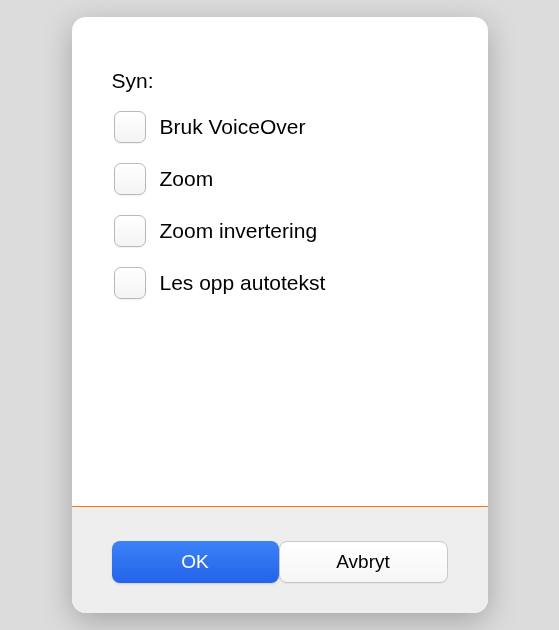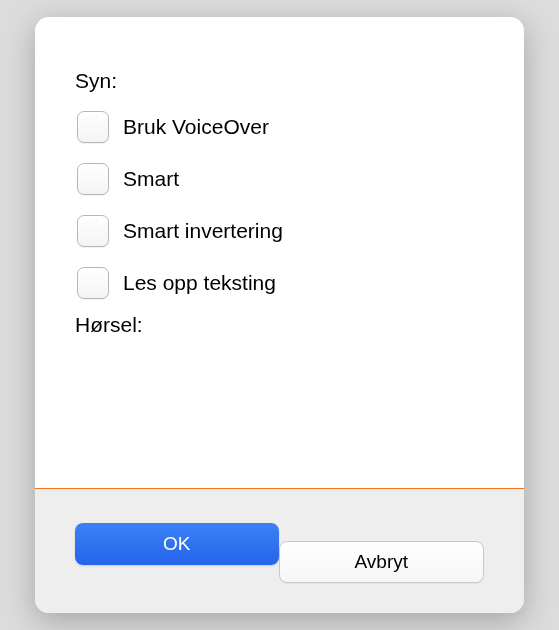--- a/index.html
+++ b/index.html
@@ -10,21 +10,21 @@
     body {
       width: 559px;
       height: 630px;
       background: #dcdcdc;
       display: flex;
       align-items: center;
       justify-content: center;
       font-family: -apple-system, BlinkMacSystemFont, "Helvetica Neue", Arial, sans-serif;
     }
     .dialog {
-      width: 489px;
+      width: 416px;
       height: 596px;
       background: #ffffff;
       border-radius: 14px;
       box-shadow: 0 8px 30px rgba(0,0,0,0.25);
       display: flex;
       flex-direction: column;
       overflow: hidden;
     }
     .content {
       flex: 1;
@@ -77,52 +77,50 @@
     .btn-primary {
       background: linear-gradient(#3b82f6, #2563eb);
       color: #fff;
       box-shadow: 0 1px 2px rgba(0,0,0,0.15);
     }
     .btn-secondary {
       background: linear-gradient(#ffffff, #f6f6f6);
       color: #000;
       border: 1px solid #c8c8c8;
       box-shadow: 0 1px 1px rgba(0,0,0,0.05);
-      margin-top: 18px;
     }
   </style>
 </head>
 <body>
 
 <div class="dialog">
   <div class="content">
 
     <div class="section-heading">Syn:</div>
 
     <div class="row">
       <div class="checkbox"></div>
       <span class="row-label">Bruk VoiceOver</span>
     </div>
 
     <div class="row">
       <div class="checkbox"></div>
-      <span class="row-label">Smart</span>
+      <span class="row-label">Zoom</span>
     </div>
 
     <div class="row">
       <div class="checkbox"></div>
-      <span class="row-label">Smart invertering</span>
+      <span class="row-label">Zoom invertering</span>
     </div>
 
     <div class="row">
       <div class="checkbox"></div>
-      <span class="row-label">Les opp teksting</span>
+      <span class="row-label">Les opp autotekst</span>
     </div>
 
-    <div class="section-heading">Hørsel:</div>
 
 
 
   </div>
 
   <div class="footer">
     <button class="btn btn-primary">OK</button>
     <button class="btn btn-secondary">Avbryt</button>
   </div>
 </div>

